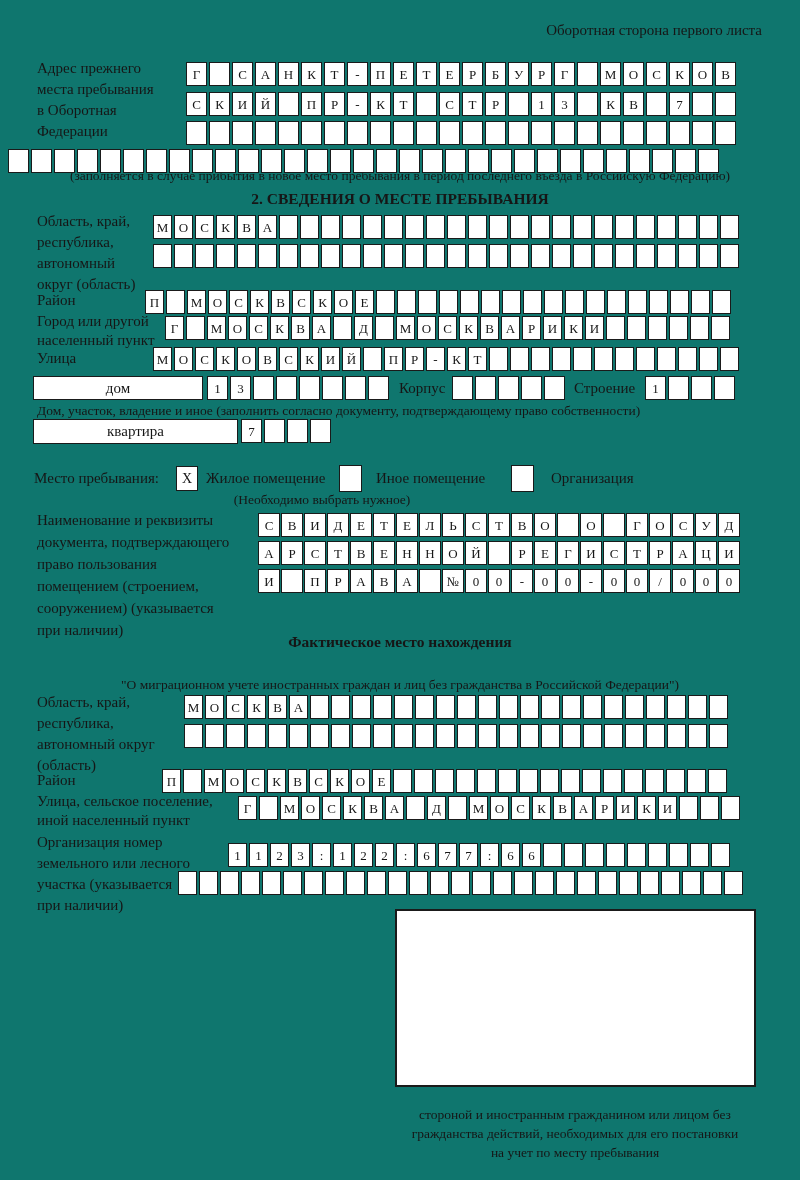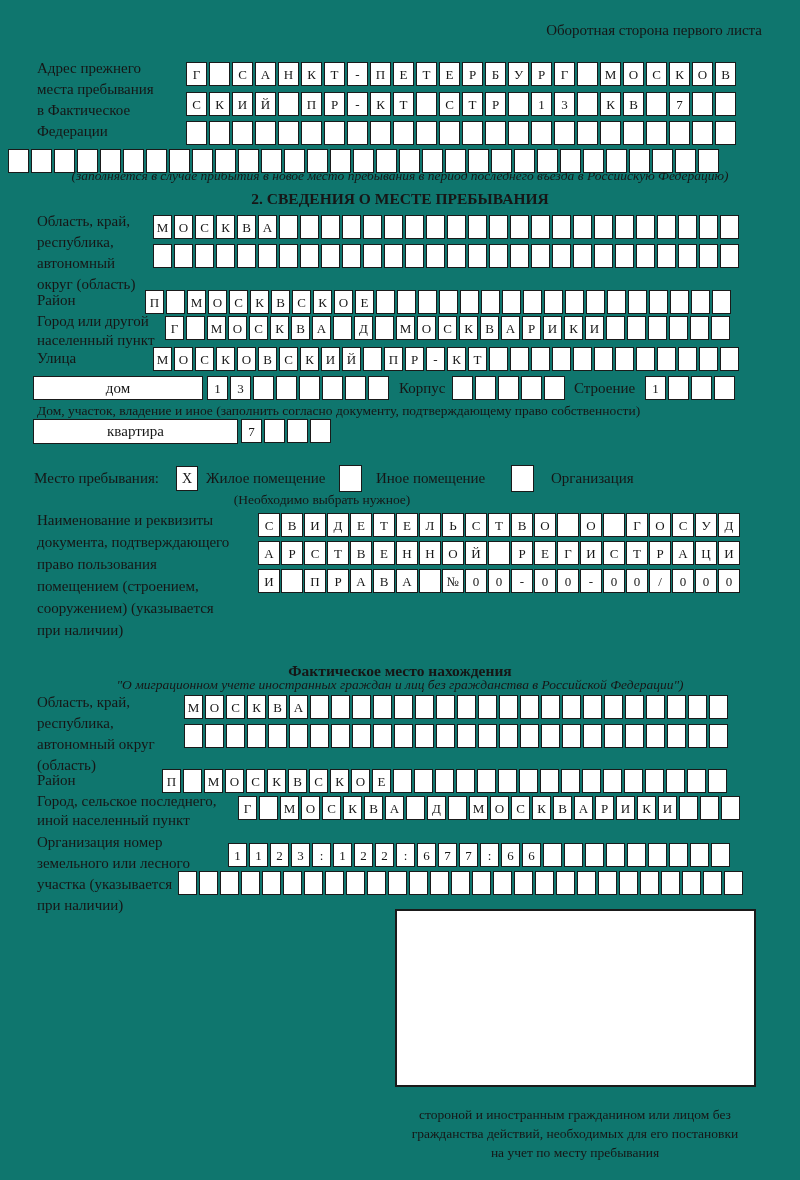--- a/index.html
+++ b/index.html
@@ -2,21 +2,21 @@
 <html><head>
 <meta charset="utf-8">
 <style>
   html,body{margin:0;padding:0;background:#ffffff;}
   #form-page{
     position:relative;width:800px;height:1180px;background:#0f766e;
     font-family:"Liberation Serif","DejaVu Serif",serif;color:#161616;overflow:hidden;
   }
   .lbl{position:absolute;font-size:15px;line-height:1.1;white-space:nowrap;}
   .note{position:absolute;font-size:13.5px;line-height:1.1;white-space:nowrap;}
-  .center{left:0;width:800px;text-align:center;white-space:normal;font-style:italic;}
+  .center{left:0;width:800px;text-align:center;white-space:normal;}
   .title{position:absolute;left:0;width:800px;text-align:center;font-weight:bold;font-size:15.5px;}
   .cellrow{position:absolute;display:flex;}
   .cell{
     display:inline-flex;align-items:center;justify-content:center;
     border:1.5px solid #1a1a1a;background:#fff;box-sizing:content-box;
     font-size:13px;line-height:1;font-family:"Liberation Serif","DejaVu Serif",serif;
   }
   .bigbox{position:absolute;border:1.5px solid #1a1a1a;display:flex;align-items:center;justify-content:center;font-size:15px;background:#fff;}
   .checkbox{position:absolute;border:1.5px solid #1a1a1a;display:flex;align-items:center;justify-content:center;font-size:14px;background:#fff;}
   .markbox{position:absolute;border:2px solid #1a1a1a;background:#fff;}
@@ -24,21 +24,21 @@
 </style>
 </head>
 <body>
 
 <div id="form-page">
 
   <div class="lbl" style="right:38px;top:22px;">Оборотная сторона первого листа</div>
 
   <div class="lbl" style="left:37px;top:60px;">Адрес прежнего</div>
   <div class="lbl" style="left:37px;top:81px;">места пребывания</div>
-  <div class="lbl" style="left:37px;top:102px;">в Фактическое</div>
+  <div class="lbl" style="left:37px;top:102px;">в Оборотная</div>
   <div class="lbl" style="left:37px;top:123px;">Федерации</div>
   <div class="note center" style="top:169px;">(заполняется в случае прибытия в новое место пребывания в период последнего въезда в Российскую Федерацию)</div>
 
   <div class="title" style="top:190px;">2. СВЕДЕНИЯ О МЕСТЕ ПРЕБЫВАНИЯ</div>
   <div class="lbl" style="left:37px;top:213px;">Область, край,</div>
   <div class="lbl" style="left:37px;top:234px;">республика,</div>
   <div class="lbl" style="left:37px;top:255px;">автономный</div>
   <div class="lbl" style="left:37px;top:276px;">округ (область)</div>
   <div class="lbl" style="left:37px;top:292px;">Район</div>
   <div class="lbl" style="left:37px;top:313px;">Город или другой</div>
@@ -61,28 +61,28 @@
   <div class="lbl" style="left:551px;top:470px;">Организация</div>
   <div class="note" style="left:122px;top:493px;width:400px;text-align:center;">(Необходимо выбрать нужное)</div>
 
   <div class="lbl" style="left:37px;top:512px;">Наименование и реквизиты</div>
   <div class="lbl" style="left:37px;top:534px;">документа, подтверждающего</div>
   <div class="lbl" style="left:37px;top:556px;">право пользования</div>
   <div class="lbl" style="left:37px;top:578px;">помещением (строением,</div>
   <div class="lbl" style="left:37px;top:600px;">сооружением) (указывается</div>
   <div class="lbl" style="left:37px;top:622px;">при наличии)</div>
 
-  <div class="title" style="top:662px;">Фактическое место нахождения</div>
+  <div class="title" style="top:633px;">Фактическое место нахождения</div>
   <div class="note center" style="top:678px;">"О миграционном учете иностранных граждан и лиц без гражданства в Российской Федерации")</div>
   <div class="lbl" style="left:37px;top:694px;">Область, край,</div>
   <div class="lbl" style="left:37px;top:715px;">республика,</div>
   <div class="lbl" style="left:37px;top:736px;">автономный округ</div>
   <div class="lbl" style="left:37px;top:757px;">(область)</div>
   <div class="lbl" style="left:37px;top:772px;">Район</div>
-  <div class="lbl" style="left:37px;top:793px;">Город, сельское последнего,</div>
+  <div class="lbl" style="left:37px;top:793px;">Улица, сельское поселение,</div>
   <div class="lbl" style="left:37px;top:812px;">иной населенный пункт</div>
   <div class="lbl" style="left:37px;top:834px;">Организация номер</div>
   <div class="lbl" style="left:37px;top:855px;">земельного или лесного</div>
   <div class="lbl" style="left:37px;top:876px;">участка (указывается</div>
   <div class="lbl" style="left:37px;top:897px;">при наличии)</div>
 
   <div class="markbox" style="left:395px;top:909px;width:357px;height:174px;"></div>
   <div class="footer-note" style="left:390px;top:1127px;width:370px;">гражданства действий, необходимых для его постановки</div>
   <div class="footer-note" style="left:390px;top:1108px;width:370px;">стороной и иностранным гражданином или лицом без</div>
   <div class="footer-note" style="left:390px;top:1146px;width:370px;">на учет по месту пребывания</div>

